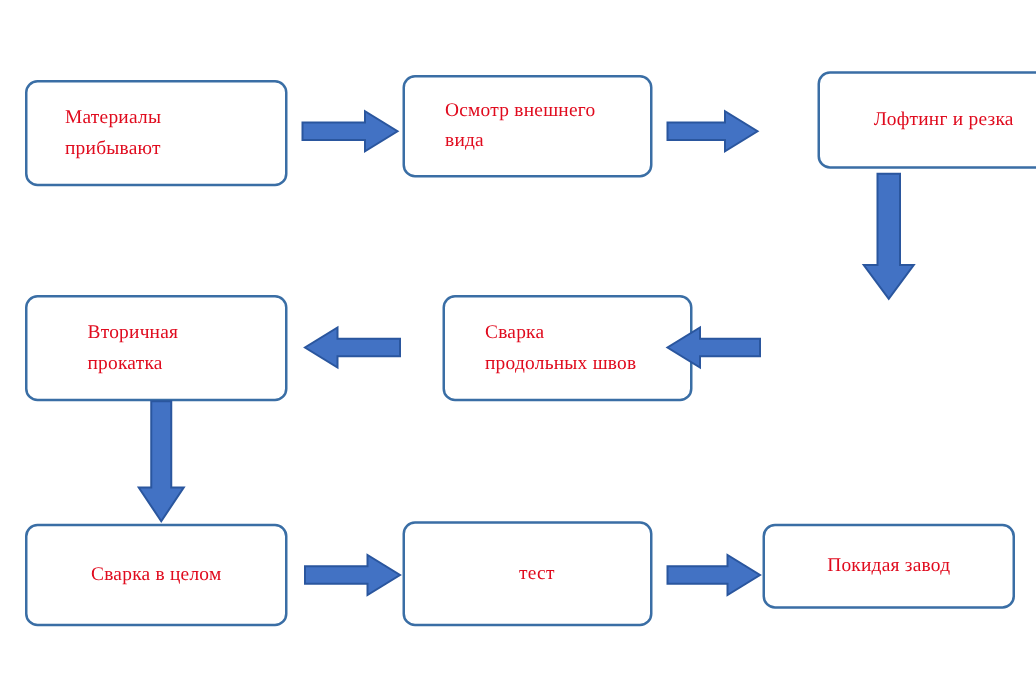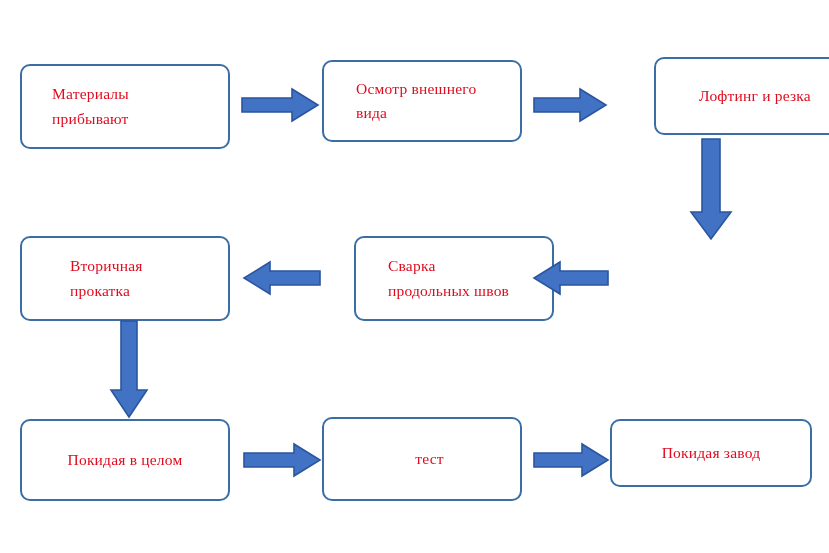--- a/index.html
+++ b/index.html
@@ -121,21 +121,21 @@
   </div>
 
 
   <div class="arrow" style="left:102px; top:320px; width:56px; height:100px;">
     <svg width="56" height="100" viewBox="0 0 56 100" aria-hidden="true">
       <polygon points="19,1 35,1 35,70 45,70 27,97 9,70 19,70" fill="#4272c4" stroke="#2a569e" stroke-width="1.6" stroke-linejoin="miter"></polygon>
     </svg>
   </div>
 
   <div class="node center" style="left:20px; top:419px; width:210px; height:82px;">
-    <span>Покидая в целом</span>
+    <span>Сварка в целом</span>
   </div>
 
   <div class="arrow" style="left:242px; top:440px; width:80px; height:40px;">
     <svg width="80" height="40" viewBox="0 0 80 40" aria-hidden="true">
       <polygon points="2,13 52,13 52,4 78,20 52,36 52,27 2,27" fill="#4272c4" stroke="#2a569e" stroke-width="1.6" stroke-linejoin="miter"></polygon>
     </svg>
   </div>
 
   <div class="node center" style="left:322px; top:417px; width:200px; height:84px;padding-left:15px;">
     <span>тест</span>

